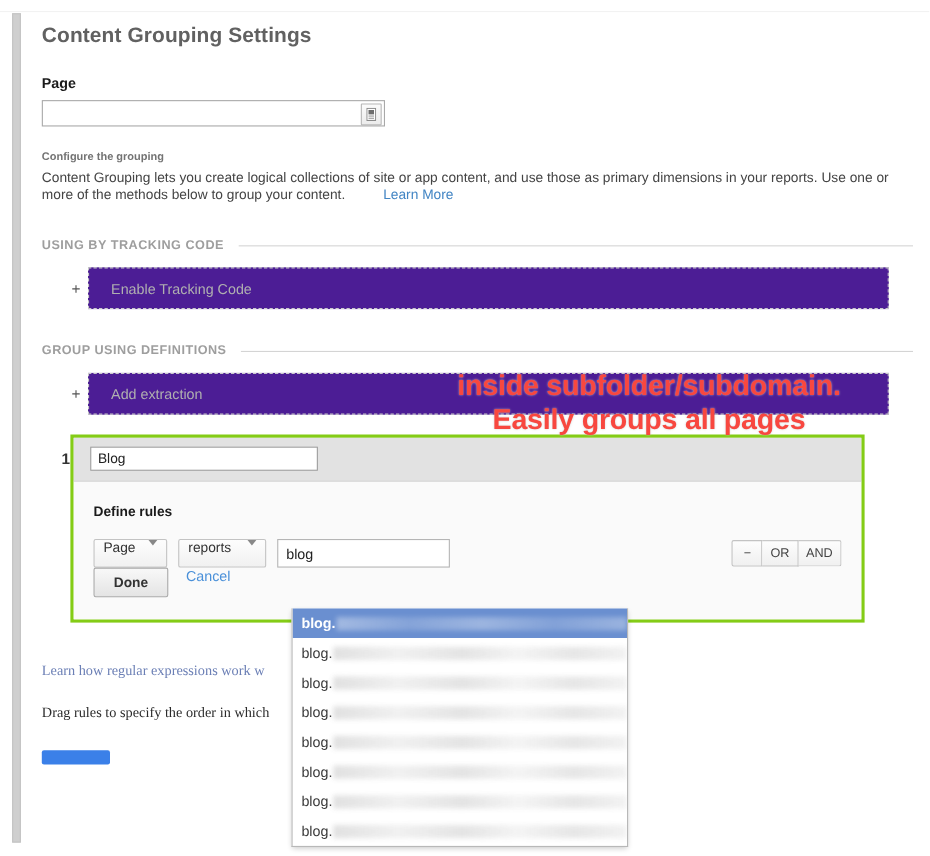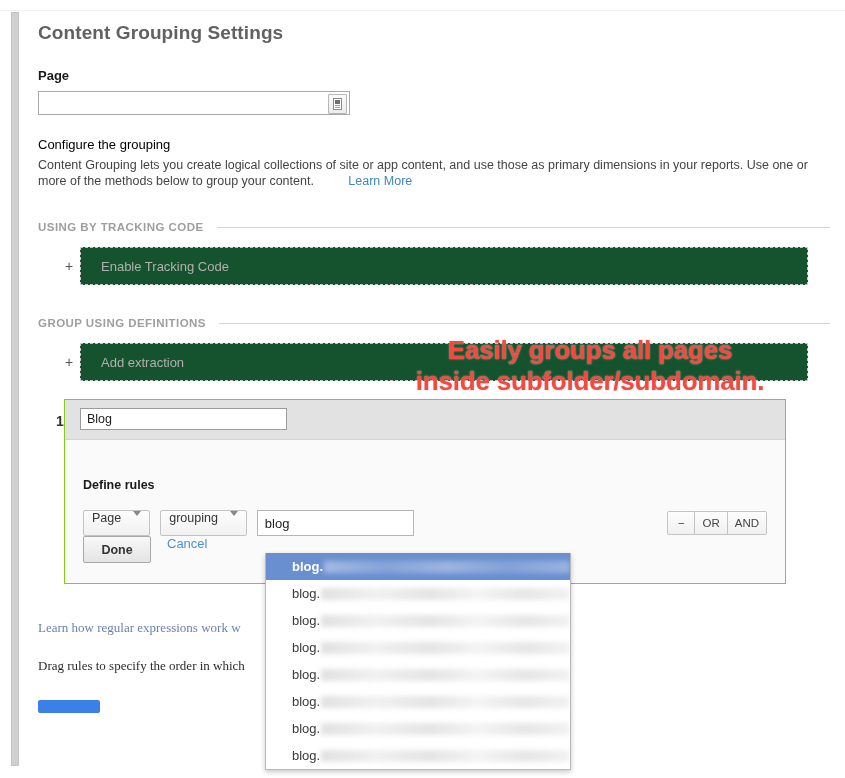--- a/index.html
+++ b/index.html
@@ -89,23 +89,23 @@
     background: linear-gradient(#fbfbfb, #ececec);
     border-radius: 1px;
     display: flex;
     align-items: center;
     justify-content: center;
     cursor: pointer;
   }
   .autofill-icon svg { display:block; }
 
   .section-head {
-    font-size: 13px;
-    font-weight: normal;
-    color: #000000;
+    font-size: 10px;
+    font-weight: bold;
+    color: #737373;
     margin: 0 0 5px 0;
   }
   .section-desc {
     font-size: 12.5px;
     line-height: 16px;
     color: #444;
     margin: 0;
     max-width: 790px;
   }
   .inline-link {
@@ -148,21 +148,21 @@
     color: #555;
     text-align: center;
     cursor: pointer;
     line-height: 1;
     user-select: none;
   }
   .dashed-box {
     flex: 1;
     height: 38px;
     border: 1px dashed #c9c9c9;
-    background: #14532d;
+    background: #4c1d95;
     display: flex;
     align-items: center;
     padding-left: 20px;
     box-sizing: border-box;
     font-size: 13px;
     color: #b0b0b0;
     cursor: pointer;
     max-width: 728px;
   }
 
@@ -175,21 +175,21 @@
     width: 26px;
     font-size: 14px;
     font-weight: bold;
     color: #333;
     padding-top: 14px;
     padding-left: 18px;
     box-sizing: border-box;
   }
   .rule-card {
     width: 722px;
-    border: 1px solid #84cc16;
+    border: 3px solid #84cc16;
     box-sizing: border-box;
     background: #fff;
   }
   .rule-card-head {
     background: #e2e2e2;
     padding: 8px 10px 9px 15px;
     border-bottom: 1px solid #d2d2d2;
   }
   .rule-name-input {
     width: 207px;
@@ -198,21 +198,21 @@
     border: 1px solid #9b9b9b;
     background: #fff;
     font-family: "Liberation Sans", sans-serif;
     font-size: 12.5px;
     color: #222;
     padding: 0 6px;
     outline: none;
   }
   .rule-card-body {
     background: #fafafa;
-    padding: 38px 18px 20px 18px;
+    padding: 20px 18px 20px 18px;
   }
   .define-rules-label {
     font-size: 12.5px;
     font-weight: bold;
     color: #1a1a1a;
     margin: 0 0 18px 0;
   }
   .rule-line {
     display: flex;
     align-items: center;
@@ -353,21 +353,21 @@
     border: 1px solid #b8b8b8;
     border-top: none;
     box-shadow: 0 2px 5px rgba(0,0,0,0.22);
     overflow: hidden;
     z-index: 40;
   }
   .ac-item {
     height: 27px;
     display: flex;
     align-items: center;
-    padding-left: 26px;
+    padding-left: 8px;
     font-size: 13px;
     color: #3a3a3a;
     cursor: pointer;
     box-sizing: border-box;
     white-space: nowrap;
     overflow: hidden;
   }
   .ac-item.selected {
     background: #6a8fd0;
     color: #ffffff;
@@ -459,21 +459,21 @@
       </div>
       <div class="rule-card-body">
         <div class="define-rules-label">Define rules</div>
 
         <div class="rule-line">
           <div class="sel-btn">
             <span>Page</span>
             <span class="caret"></span>
           </div>
           <div class="sel-btn sel-wide">
-            <span>grouping</span>
+            <span>reports</span>
             <span class="caret"></span>
           </div>
           <input class="value-input" type="text" value="blog" style="">
 
           <div class="op-group">
             <div class="op-btn">−</div>
             <div class="op-btn">OR</div>
             <div class="op-btn">AND</div>
           </div>
         </div>
@@ -488,22 +488,22 @@
 
   <div class="footer-block">
     <a class="regex-link">Learn how regular expressions work w</a>
     <div class="drag-note">Drag rules to specify the order in which</div>
     <button class="save-btn"></button>
   </div>
 
 </div>
 
 <div class="annotation">
+  <div>inside subfolder/subdomain.</div>
   <div>Easily groups all pages</div>
-  <div>inside subfolder/subdomain.</div>
 </div>
 
 <div class="autocomplete" id="ac-list">
     <div class="ac-item selected">
       <span class="ac-prefix">blog.</span>
       <span class="ac-redacted"></span>
     </div>
     <div class="ac-item">
       <span class="ac-prefix">blog.</span>
       <span class="ac-redacted"></span>

